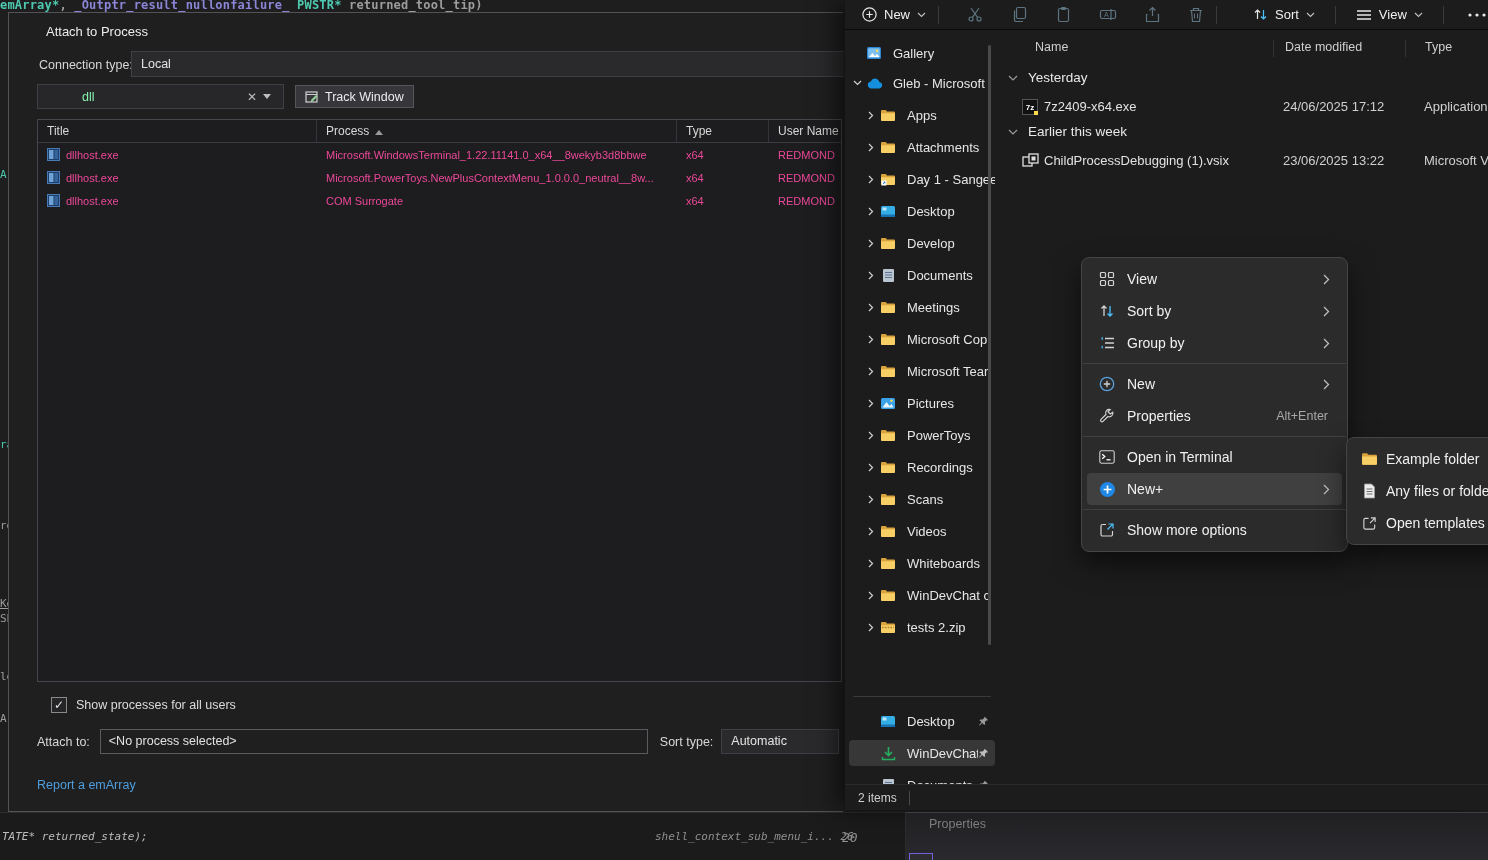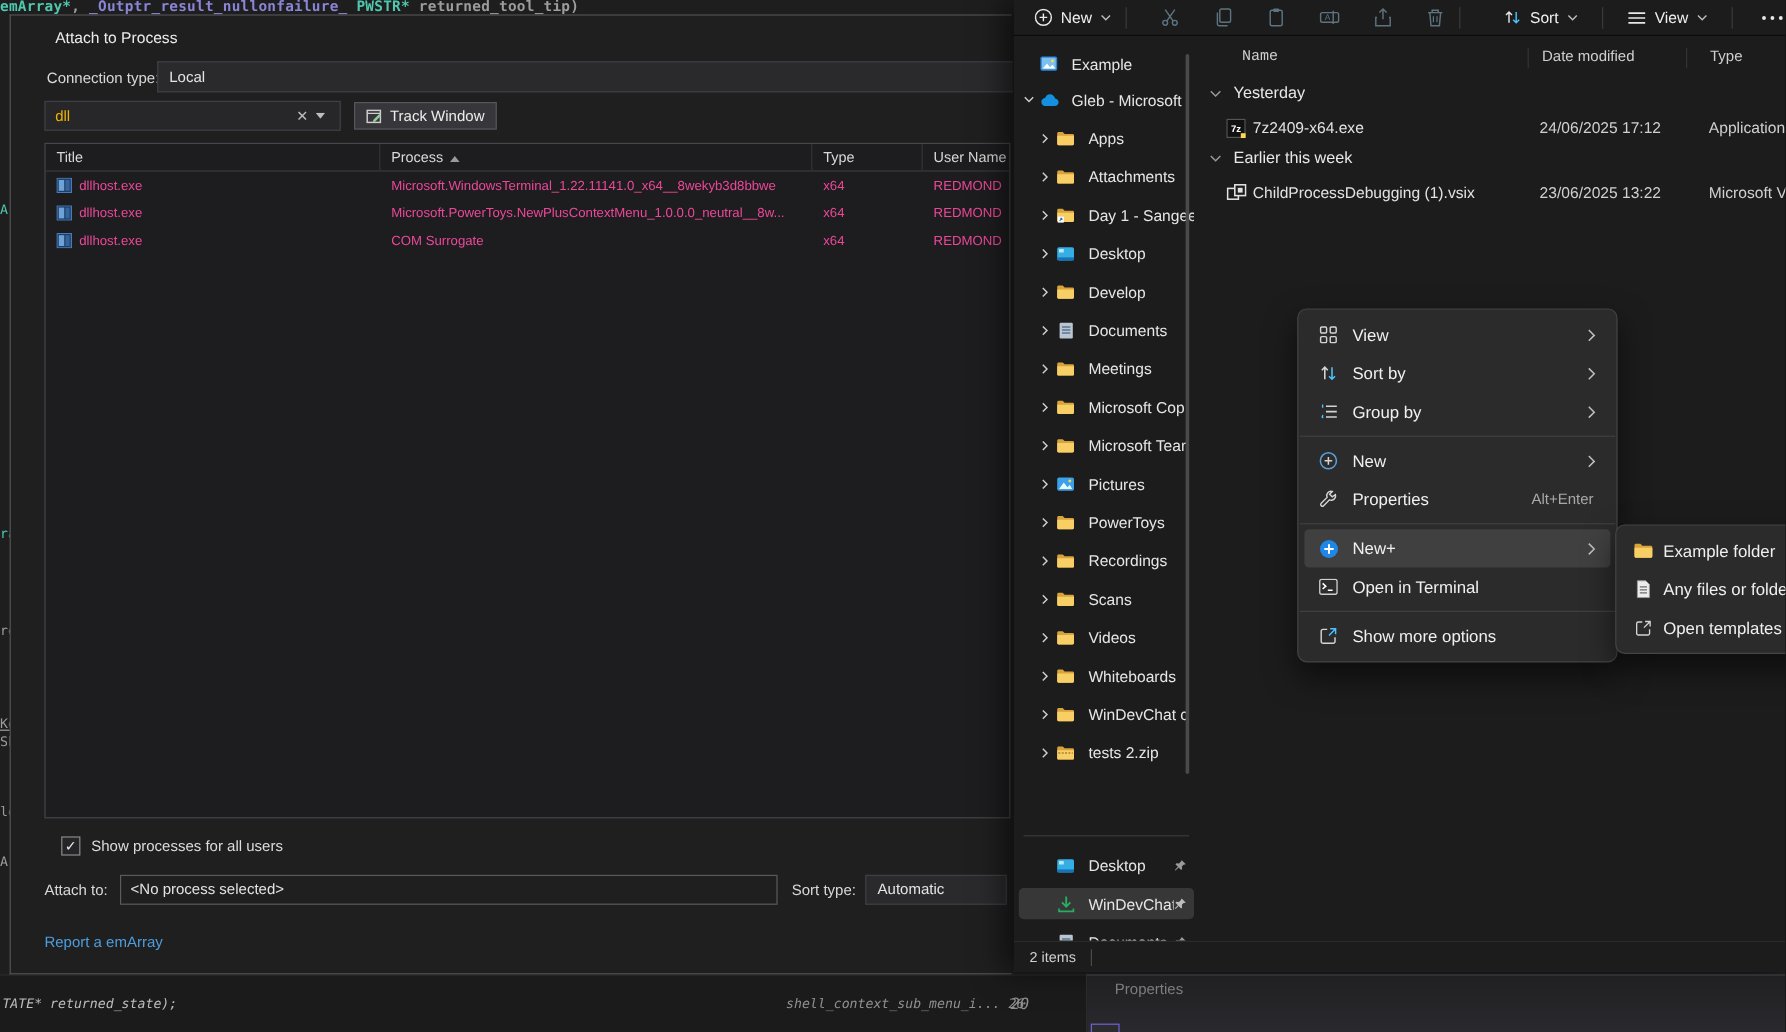--- a/index.html
+++ b/index.html
@@ -18,21 +18,21 @@
   .bottom-code { position:absolute; left:2px; top:17px; font-size:11px; color:#bdbdbd; }
   .codelens { position:absolute; left:655px; top:17px; font-size:11px; color:#8f8f8f; }
   .codelens2 { position:absolute; left:842px; top:17px; font-size:13px; color:#8f8f8f; }
 
   
   .dialog { position:absolute; left:8px; top:12px; width:835px; height:800px; background:#1f1f1f; border:1px solid #525257; border-right:none; }
   .dlg-title { position:absolute; left:37px; top:11px; font-size:13px; color:#ececec; }
   .row-conn { position:absolute; left:30px; top:40px; font-size:12.5px; color:#d8d8d8; line-height:24px; }
   .conn-combo { position:absolute; left:122px; top:38px; width:713px; height:26px; background:#2a2a2c; border:1px solid #3f3f46; border-right:none; font-size:12.5px; color:#e4e4e4; line-height:24px; padding-left:9px; }
   .search-box { position:absolute; left:28px; top:71px; width:247px; height:25px; background:#27272a; border:1px solid #3f3f46; display:flex; align-items:center; }
-  .search-box .val { flex:1; padding-left:8px; font-size:12.5px; color:#eab308; }
+  .search-box .val { flex:1; padding-left:8px; font-size:12.5px; color:#86efac;margin-left:36px; }
   .sb-x { width:22px; color:#bdbdbd; font-size:12px; text-align:center; }
   .sb-dd { width:20px; text-align:center; }
   .track-btn { position:absolute; left:286px; top:72px; height:23px; padding:0 9px; background:#37373b; border:1px solid #55555a; display:flex; align-items:center; gap:6px; font-size:12.5px; color:#ececec; }
 
   .ptable { position:absolute; left:28px; top:106px; width:805px; height:563px; border:1px solid #46464c; background:#1d1d1f; }
   .pt-head { display:grid; grid-template-columns:279px 360px 92px 74px; height:23px; border-bottom:1px solid #3a3a40; font-size:12px; color:#d8d8d8; }
   .pt-head > div { padding:4px 0 0 9px; border-right:1px solid #333338; }
   .pt-head > div:last-child { border-right:none; }
   .pt-row { display:grid; grid-template-columns:279px 360px 92px 74px; height:23px; font-size:11px; color:#ec4899; align-items:center; }
   .pt-row > div { padding-left:9px; white-space:nowrap; overflow:hidden; }
@@ -317,21 +317,21 @@
       <div class="sb-row" style="top:10px;">
         <span class="sb-chev"></span>
         <span class="sb-ico">
             <svg width="16" height="14" viewBox="0 0 16 14">
               <rect x="1" y="1" width="14" height="12" rx="1.5" fill="#2f86d6"></rect>
               <rect x="2.2" y="2.2" width="11.6" height="9.6" rx="1" fill="#7cc0f0"></rect>
               <path d="M3 11l3.5-4 2.5 3 2-2 2.5 3z" fill="#fff"></path>
               <circle cx="11" cy="4.8" r="1.2" fill="#ffd84d"></circle>
             </svg>
           </span>
-        <span class="lbl">Example</span>
+        <span class="lbl">Gallery</span>
       </div>
       <div class="sb-row" style="top:40px;">
         <span class="sb-chev">
             <svg width="9" height="6" viewBox="0 0 9 6">
               <path d="M1 1l3.5 3.5L8 1" fill="none" stroke="#cfcfcf" stroke-width="1.2"></path>
             </svg>
           </span>
         <span class="sb-ico">
             <svg width="17" height="11" viewBox="0 0 17 11">
               <path d="M4.7 10.4h8.1c1.9 0 3.4-1.4 3.4-3.2 0-1.6-1.2-2.9-2.9-3.2C12.7 2 11 .6 9 .6 7.1.6 5.5 1.8 5 3.6 3.3 3.7 1.8 5 1.8 6.8c0 2 1.4 3.6 2.9 3.6z" fill="#1490df"></path>
@@ -630,21 +630,21 @@
             <svg width="11" height="11" viewBox="0 0 11 11">
               <path d="M6.8.8l3.4 3.4-1.9.4-1.4 1.4.2 2.2-.8.8-2.1-2.1L1.6 9.5l-.6-.6 2.6-2.6L1.5 4.2l.8-.8 2.2.2L5.9 2.2z" fill="#9a9a9a"></path>
             </svg>
           </span>
       </div>
 
     </div>
     <div class="sb-scroll"></div>
 
     <div class="filehead">
-      <span class="h" style="left:35px;font-family:Liberation Mono, monospace;">Name</span>
+      <span class="h" style="left:35px;">Name</span>
       <span class="col-line" style="left:273px;"></span>
       <span class="h" style="left:285px;">Date modified</span>
       <span class="col-line" style="left:405px;"></span>
       <span class="h" style="left:425px;">Type</span>
     </div>
 
     <div class="grp-head" style="left:163px; top:70px;">
       <span>
           <svg width="10" height="6" viewBox="0 0 10 6">
             <path d="M1 1l4 4 4-4" fill="none" stroke="#9a9a9a" stroke-width="1.2"></path>
@@ -751,44 +751,44 @@
     <div class="cm-item">
       <span class="ic">
           <svg width="16" height="16" viewBox="0 0 16 16">
             <path d="M13.8 4.2a3.6 3.6 0 01-4.9 4.3L4 13.4a1.4 1.4 0 01-2-2l4.9-4.9a3.6 3.6 0 014.3-4.9L9 3.8l2.2 2.2z" fill="none" stroke="#d4d4d4" stroke-width="1.2"></path>
           </svg>
         </span>
       <span class="cm-lbl">Properties</span>
       <span class="shortcut">Alt+Enter</span>
     </div>
     <div class="cm-sep"></div>
+    <div class="cm-item">
+      <span class="ic">
+          <svg width="16" height="14" viewBox="0 0 16 14">
+            <rect x="0.8" y="0.8" width="14.4" height="12.4" rx="1.6" fill="#2d2d2d" stroke="#cfcfcf" stroke-width="1.1"></rect>
+            <path d="M3.2 4.2l2.6 2.3-2.6 2.3" fill="none" stroke="#fff" stroke-width="1.3"></path>
+            <path d="M7.5 9.8h4" stroke="#fff" stroke-width="1.3"></path>
+          </svg>
+        </span>
+      <span class="cm-lbl">Open in Terminal</span>
+    </div>
     <div class="cm-item cm-hl">
       <span class="ic">
           <svg width="17" height="17" viewBox="0 0 17 17">
             <circle cx="8.5" cy="8.5" r="7.5" fill="#1f87e5"></circle>
             <path d="M8.5 4.6v7.8M4.6 8.5h7.8" stroke="#fff" stroke-width="1.7"></path>
           </svg>
         </span>
       <span class="cm-lbl">New+</span>
       <span class="chev">
           <svg width="7" height="11" viewBox="0 0 7 11">
             <path d="M1 1l4.5 4.5L1 10" fill="none" stroke="#bdbdbd" stroke-width="1.3"></path>
           </svg>
         </span>
     </div>
-    <div class="cm-item">
-      <span class="ic">
-          <svg width="16" height="14" viewBox="0 0 16 14">
-            <rect x="0.8" y="0.8" width="14.4" height="12.4" rx="1.6" fill="#2d2d2d" stroke="#cfcfcf" stroke-width="1.1"></rect>
-            <path d="M3.2 4.2l2.6 2.3-2.6 2.3" fill="none" stroke="#fff" stroke-width="1.3"></path>
-            <path d="M7.5 9.8h4" stroke="#fff" stroke-width="1.3"></path>
-          </svg>
-        </span>
-      <span class="cm-lbl">Open in Terminal</span>
-    </div>
     <div class="cm-sep"></div>
     <div class="cm-item">
       <span class="ic">
           <svg width="16" height="16" viewBox="0 0 16 16">
             <path d="M7 2.5H3.5A1.5 1.5 0 002 4v8.5A1.5 1.5 0 003.5 14H12a1.5 1.5 0 001.5-1.5V9" fill="none" stroke="#d4d4d4" stroke-width="1.2"></path>
             <path d="M9.5 2h4.5v4.5M13.8 2.2L8.5 7.5" fill="none" stroke="#4cc2ff" stroke-width="1.2"></path>
           </svg>
         </span>
       <span class="cm-lbl">Show more options</span>
     </div>

